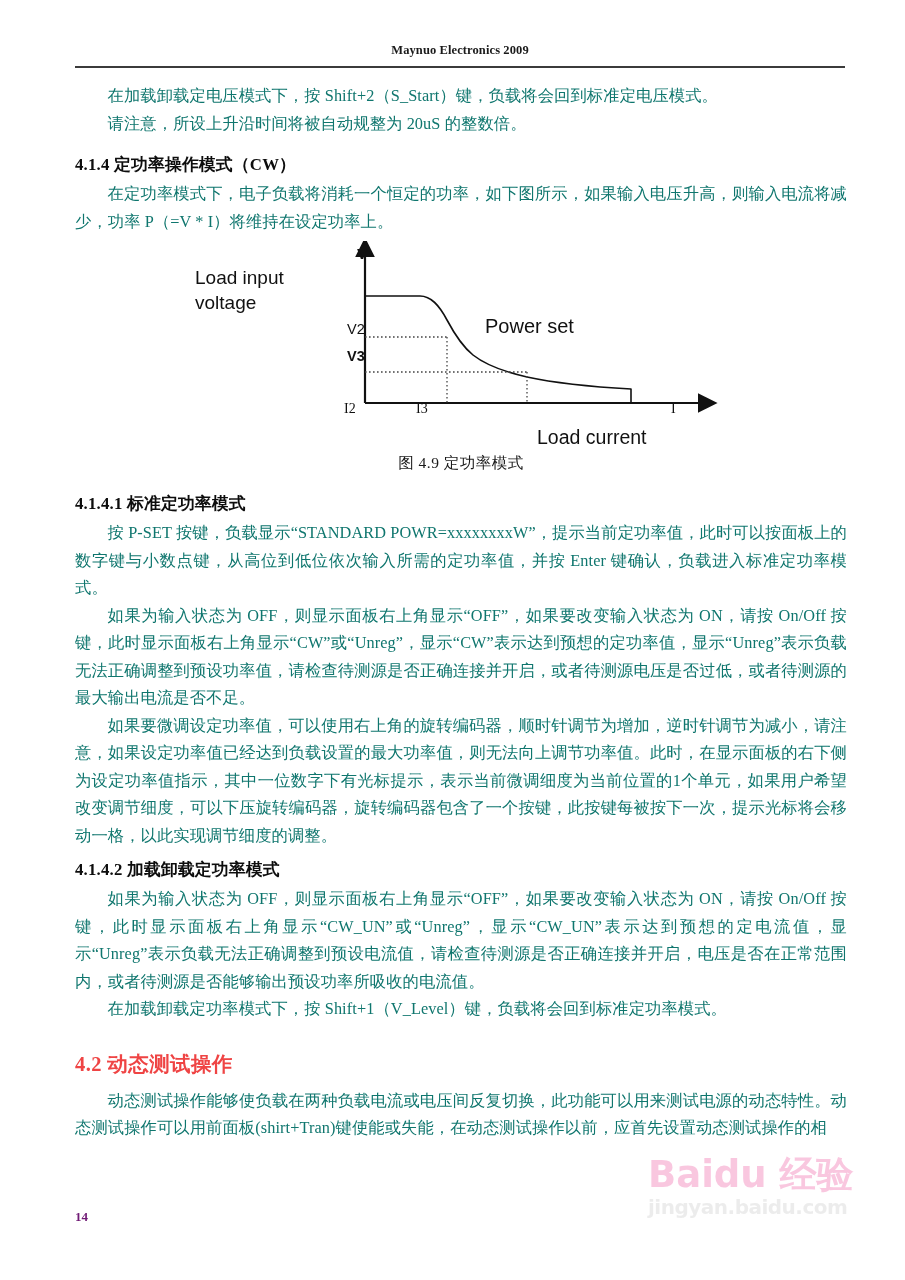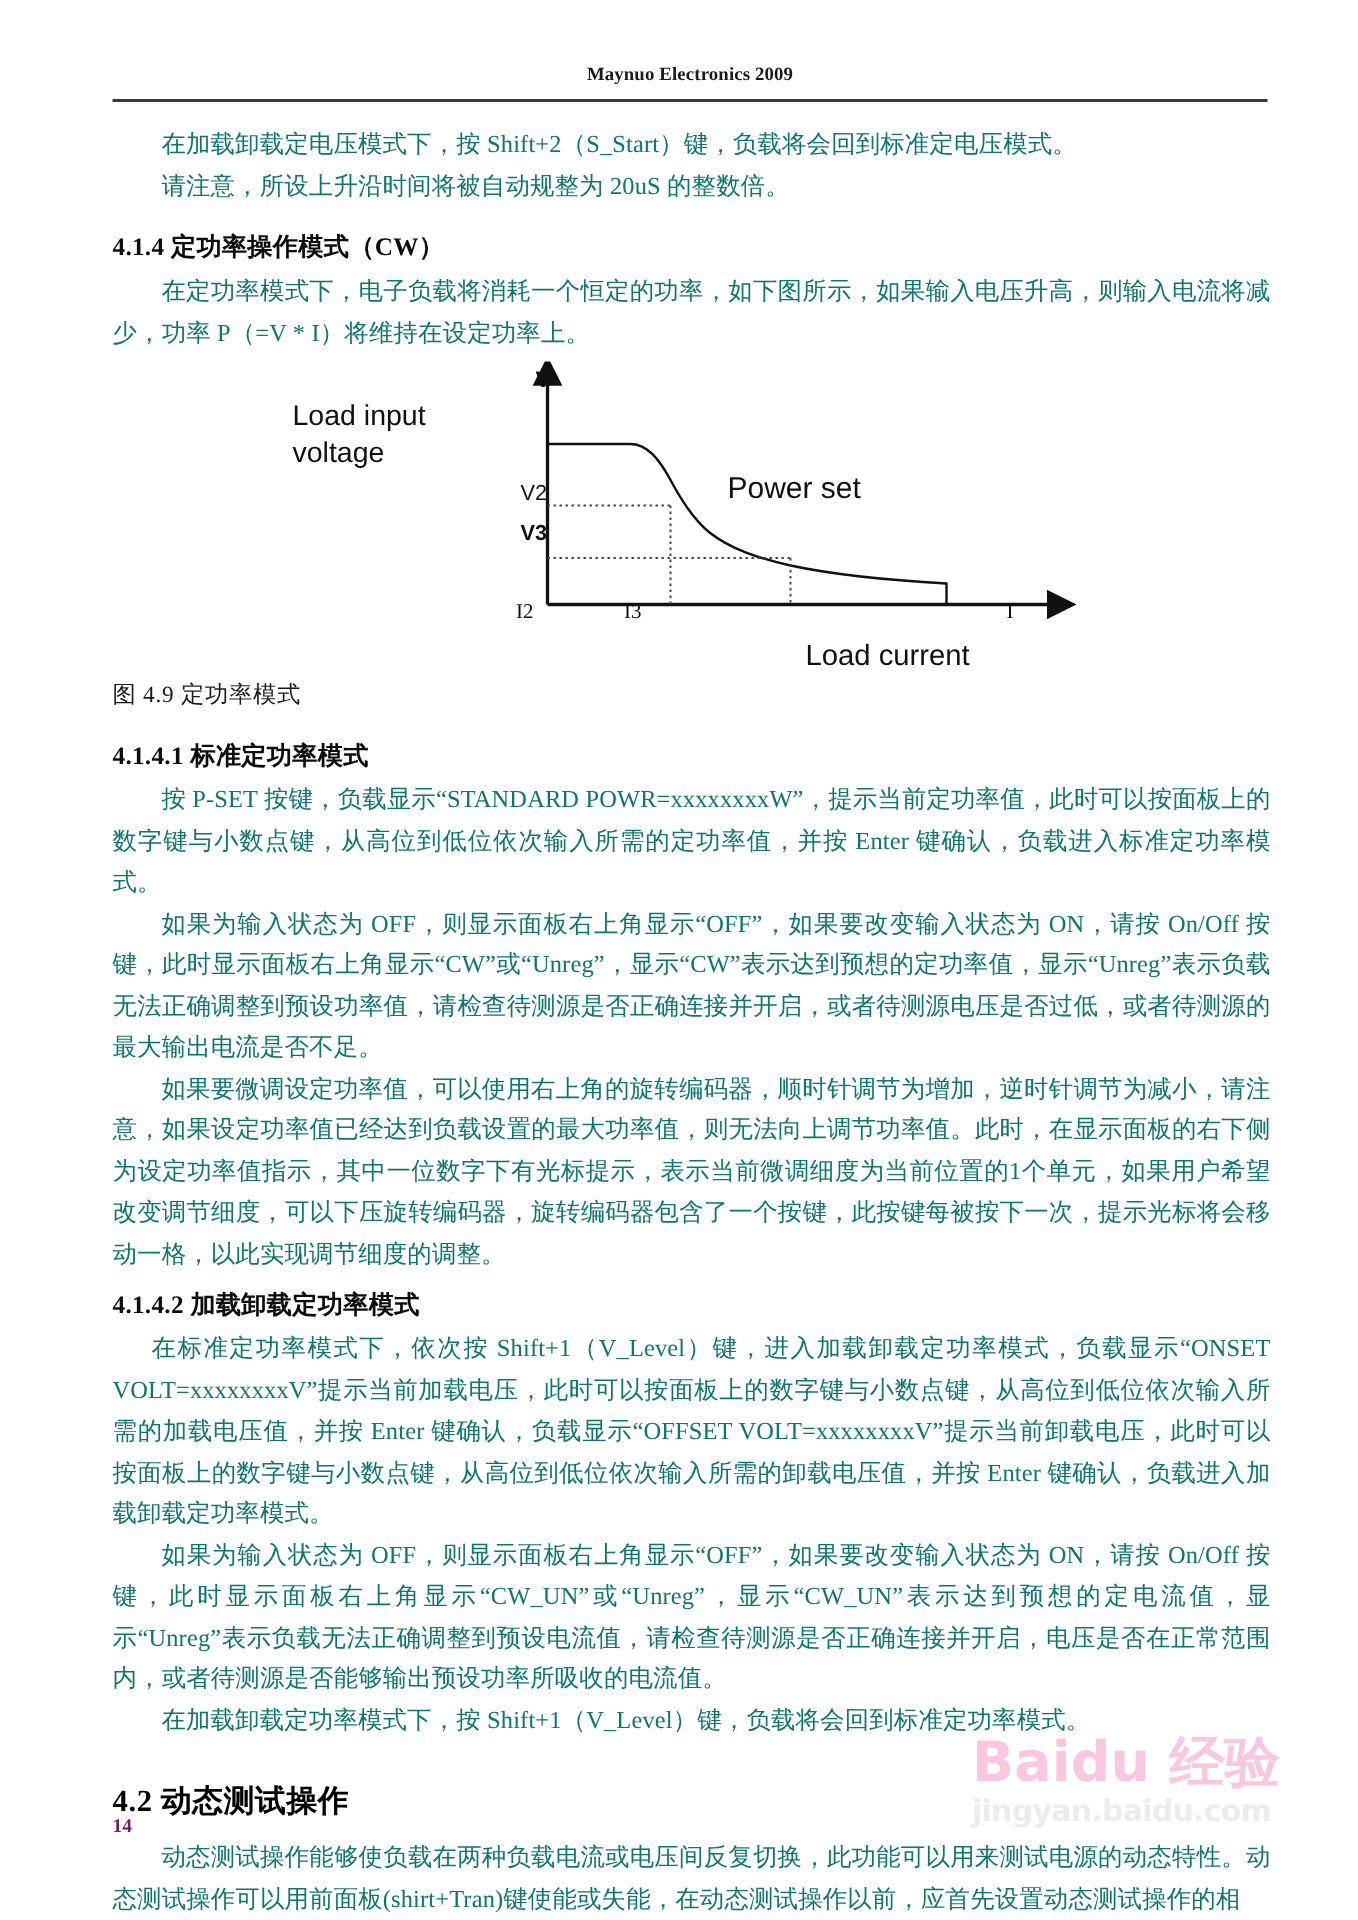--- a/index.html
+++ b/index.html
@@ -75,40 +75,41 @@
     line-height: 30px;
     color: #0d0d0d;
     letter-spacing: 0.2px;
   }
 
   h2.heading-big {
     margin: 0;
     font-size: 20.5px;
     font-weight: bold;
     line-height: 34px;
-    color: #000000;
+    color: #ef4444;
     letter-spacing: 0.4px;
   }
 
   .gap-sm { height: 6px; }
   .gap-md { height: 13px; }
   .gap-lg { height: 24px; }
 
   
   .figure {
     position: relative;
     width: 772px;
     height: 248px;
   }
   .fig-svg { position: absolute; left: 0; top: 0; }
   .fig-caption {
     position: absolute;
     left: 0;
     top: 212px;
     width: 772px;
+    text-align: center;
     font-size: 15.5px;
     color: #1a1a1a;
     letter-spacing: 0.5px;
   }
   .fig-label {
     position: absolute;
     font-family: "Liberation Sans", "DejaVu Sans", sans-serif;
     color: #111;
   }
   .lbl-loadinput {
@@ -274,21 +275,20 @@
     </div>
 
     <h3 class="heading">4.1.4.1 标准定功率模式</h3>
     <p class="para indent">按 P-SET 按键，负载显示“STANDARD POWR=xxxxxxxxW”，提示当前定功率值，此时可以按面板上的数字键与小数点键，从高位到低位依次输入所需的定功率值，并按 Enter 键确认，负载进入标准定功率模式。</p>
     <p class="para indent">如果为输入状态为 OFF，则显示面板右上角显示“OFF”，如果要改变输入状态为 ON，请按 On/Off 按键，此时显示面板右上角显示“CW”或“Unreg”，显示“CW”表示达到预想的定功率值，显示“Unreg”表示负载无法正确调整到预设功率值，请检查待测源是否正确连接并开启，或者待测源电压是否过低，或者待测源的最大输出电流是否不足。</p>
     <p class="para indent">如果要微调设定功率值，可以使用右上角的旋转编码器，顺时针调节为增加，逆时针调节为减小，请注意，如果设定功率值已经达到负载设置的最大功率值，则无法向上调节功率值。此时，在显示面板的右下侧为设定功率值指示，其中一位数字下有光标提示，表示当前微调细度为当前位置的1个单元，如果用户希望改变调节细度，可以下压旋转编码器，旋转编码器包含了一个按键，此按键每被按下一次，提示光标将会移动一格，以此实现调节细度的调整。</p>
 
     <div class="gap-sm"></div>
 
     <h3 class="heading">4.1.4.2 加载卸载定功率模式</h3>
-    <p class="para indent-sm">在标准定功率模式下，依次按 Shift+1（V_Level）键，进入加载卸载定功率模式，负载显示“ONSET VOLT=xxxxxxxxV”提示当前加载电压，此时可以按面板上的数字键与小数点键，从高位到低位依次输入所需的加载电压值，并按 Enter 键确认，负载显示“OFFSET VOLT=xxxxxxxxV”提示当前卸载电压，此时可以按面板上的数字键与小数点键，从高位到低位依次输入所需的卸载电压值，并按 Enter 键确认，负载进入加载卸载定功率模式。</p>
     <p class="para indent">如果为输入状态为 OFF，则显示面板右上角显示“OFF”，如果要改变输入状态为 ON，请按 On/Off 按键，此时显示面板右上角显示“CW_UN”或“Unreg”，显示“CW_UN”表示达到预想的定电流值，显示“Unreg”表示负载无法正确调整到预设电流值，请检查待测源是否正确连接并开启，电压是否在正常范围内，或者待测源是否能够输出预设功率所吸收的电流值。</p>
     <p class="para indent">在加载卸载定功率模式下，按 Shift+1（V_Level）键，负载将会回到标准定功率模式。</p>
 
     <div class="gap-lg"></div>
 
     <h2 class="heading-big">4.2 动态测试操作</h2>
 
     <div class="gap-sm"></div>
 
     <p class="para indent">动态测试操作能够使负载在两种负载电流或电压间反复切换，此功能可以用来测试电源的动态特性。动态测试操作可以用前面板(shirt+Tran)键使能或失能，在动态测试操作以前，应首先设置动态测试操作的相</p>

